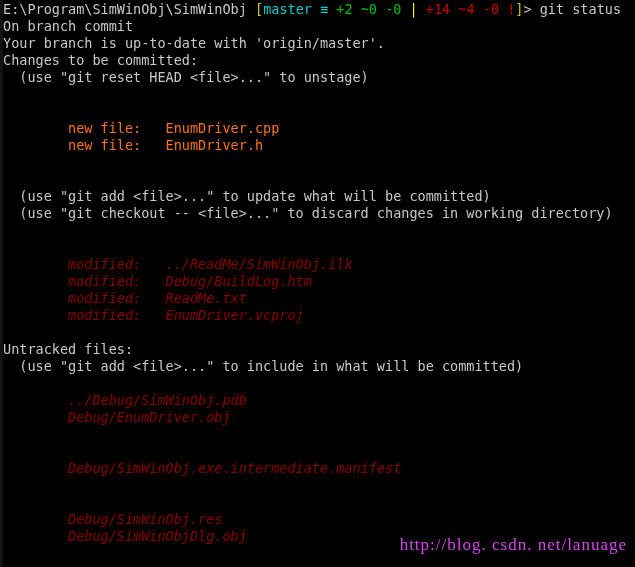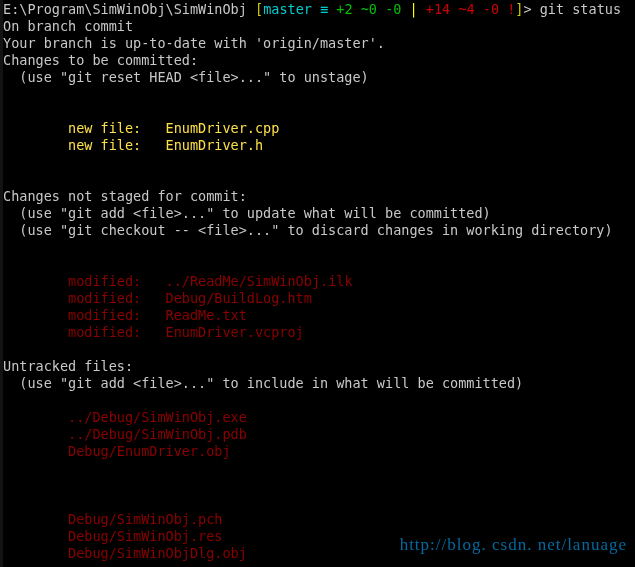--- a/index.html
+++ b/index.html
@@ -33,34 +33,34 @@
   .line {
     height: 17px;
     line-height: 17px;
     font-size: 13.5px;
     white-space: pre;
     color: #c0c0c0;
     letter-spacing: 0px;
   }
   .line span { white-space: pre; }
   .c-white   { color: #c8c8c8; }
-  .c-green   { color: #fde047; }
+  .c-green   { color: #f97316; }
   .c-bgreen  { color: #00c000; }
-  .c-red     { color: #8b0000; }
+  .c-red     { color: #8b0000; font-style: italic; }
   .c-cyan    { color: #00cdcd; }
   .c-yellow  { color: #cdcd00; }
   .c-byellow { color: #ffff00; }
   .c-brightred { color: #cd0000; }
   #watermark {
     position: absolute;
     right: 8px;
     bottom: 12px;
     font-family: "Liberation Serif", "DejaVu Serif", serif;
     font-size: 17px;
-    color: #0369a1;
+    color: #d946ef;
     letter-spacing: 1px;
     white-space: pre;
   }
   .blank { height: 17px; }
 </style>
 </head>
 <body>
 
 <div id="terminal">
   <div id="left-edge"></div>
@@ -76,43 +76,42 @@
 
   <div class="line blank"></div>
   <div class="line blank"></div>
 
   <div class="line"><span>        </span><span class="c-green">new file:</span><span>   </span><span class="c-green">EnumDriver.cpp</span></div>
   <div class="line"><span>        </span><span class="c-green">new file:</span><span>   </span><span class="c-green">EnumDriver.h</span></div>
 
   <div class="line blank"></div>
   <div class="line blank"></div>
 
-  <div class="line c-white">Changes not staged for commit:</div>
   <div class="line c-white">  (use "git add &lt;file&gt;..." to update what will be committed)</div>
   <div class="line c-white">  (use "git checkout -- &lt;file&gt;..." to discard changes in working directory)</div>
 
   <div class="line blank"></div>
   <div class="line blank"></div>
 
   <div class="line"><span>        </span><span class="c-red">modified:</span><span>   </span><span class="c-red">../ReadMe/SimWinObj.ilk</span></div>
   <div class="line"><span>        </span><span class="c-red">modified:</span><span>   </span><span class="c-red">Debug/BuildLog.htm</span></div>
   <div class="line"><span>        </span><span class="c-red">modified:</span><span>   </span><span class="c-red">ReadMe.txt</span></div>
   <div class="line"><span>        </span><span class="c-red">modified:</span><span>   </span><span class="c-red">EnumDriver.vcproj</span></div>
 
   <div class="line blank"></div>
 
   <div class="line c-white">Untracked files:</div>
   <div class="line c-white">  (use "git add &lt;file&gt;..." to include in what will be committed)</div>
 
   <div class="line blank"></div>
 
-  <div class="line"><span>        </span><span class="c-red">../Debug/SimWinObj.exe</span></div>
   <div class="line"><span>        </span><span class="c-red">../Debug/SimWinObj.pdb</span></div>
   <div class="line"><span>        </span><span class="c-red">Debug/EnumDriver.obj</span></div>
   <div class="line"><span>        </span></div>
   <div class="line"><span>        </span></div>
+  <div class="line"><span>        </span><span class="c-red">Debug/SimWinObj.exe.intermediate.manifest</span></div>
   <div class="line"><span>        </span></div>
-  <div class="line"><span>        </span><span class="c-red">Debug/SimWinObj.pch</span></div>
+  <div class="line"><span>        </span></div>
   <div class="line"><span>        </span><span class="c-red">Debug/SimWinObj.res</span></div>
   <div class="line"><span>        </span><span class="c-red">Debug/SimWinObjDlg.obj</span></div>
 
   <div id="watermark">http://blog. csdn. net/lanuage</div>
 </div>
 
 </body></html>

